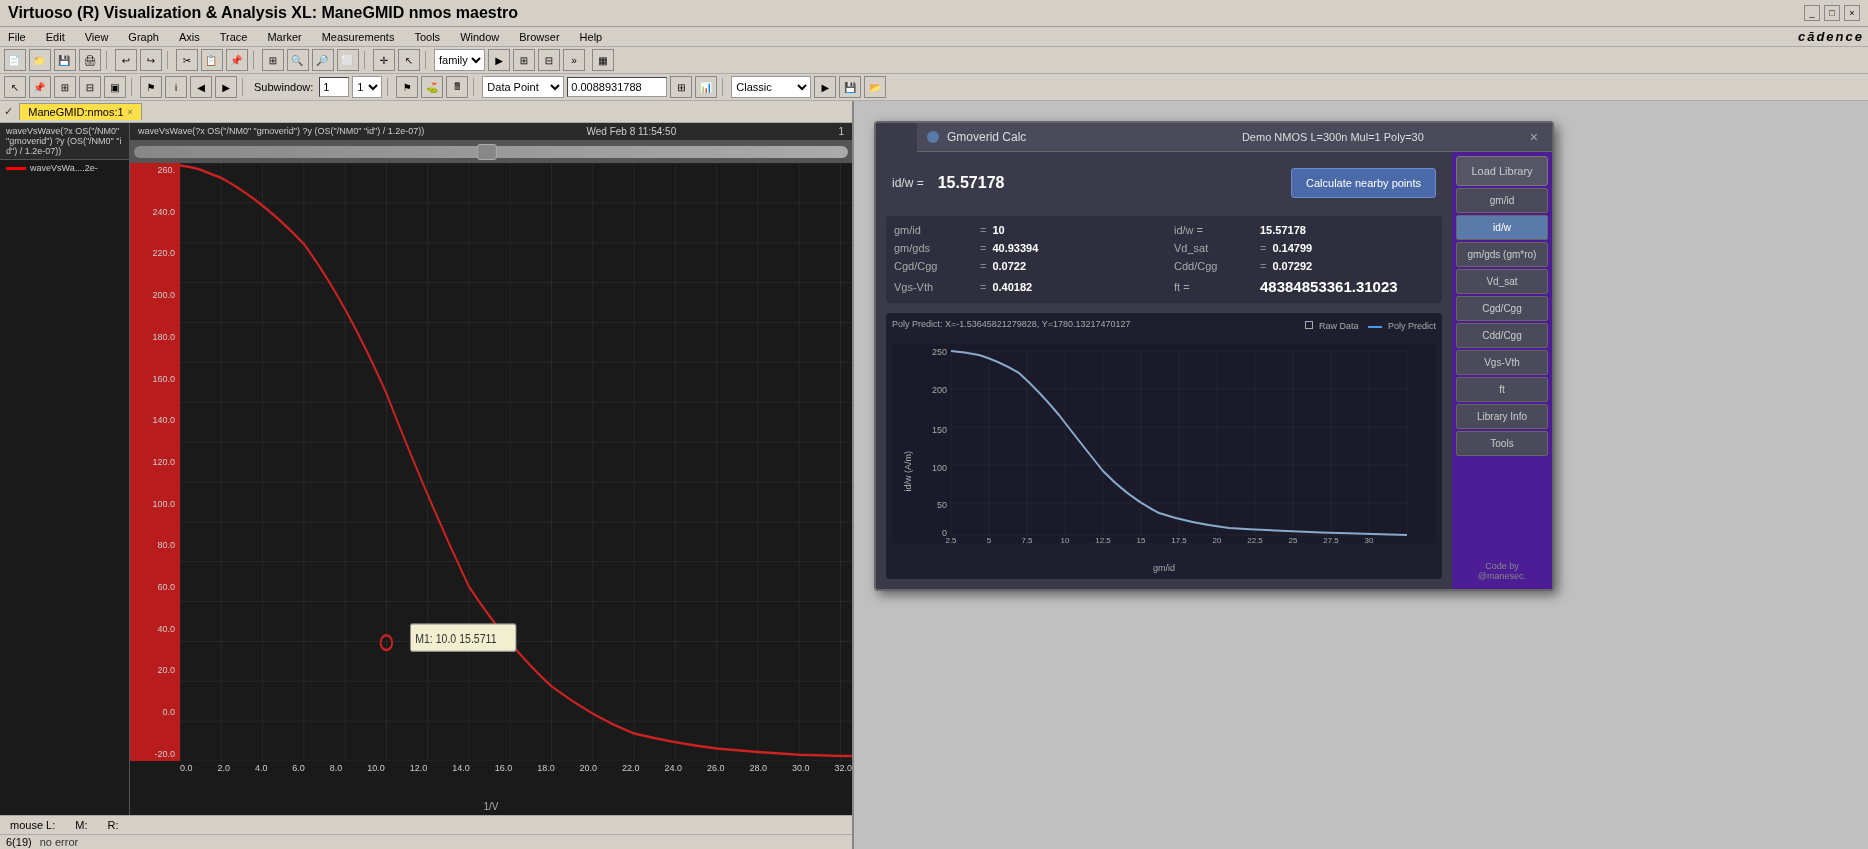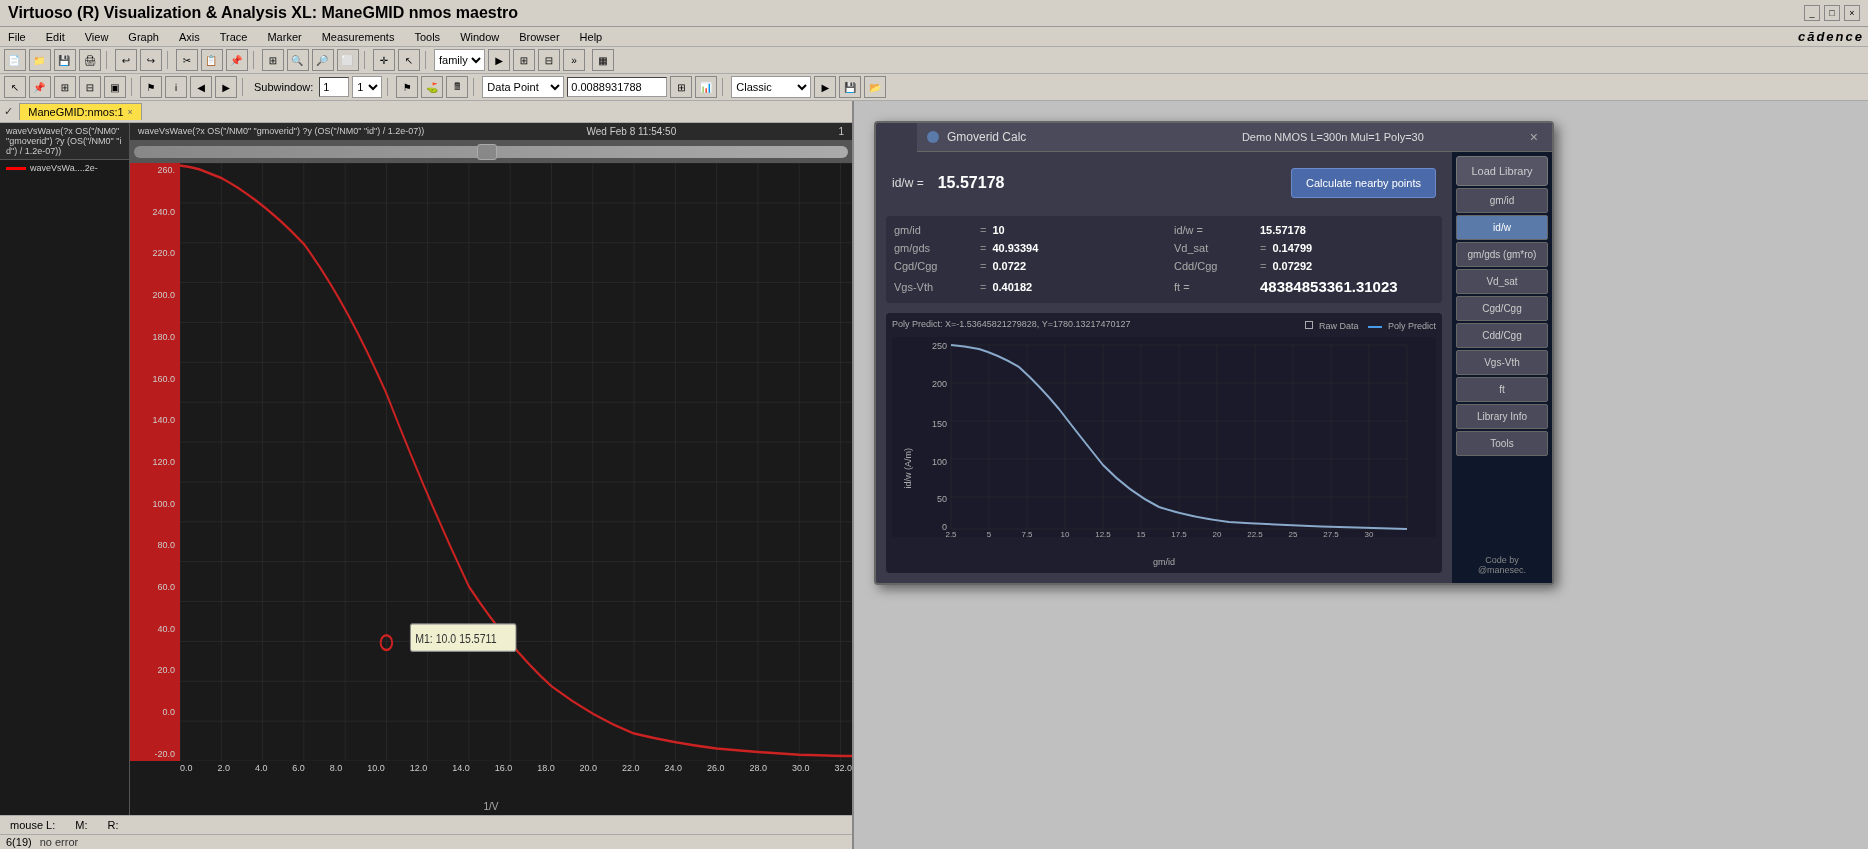--- a/index.html
+++ b/index.html
@@ -66,21 +66,21 @@
     #gmoverid-window { width: 680px; background: #3a3a4a; border: 2px solid #666; border-radius: 4px; box-shadow: 4px 4px 12px rgba(0,0,0,0.5); display: flex; flex-direction: column; }
 
     #gmoverid-title-bar { background: #4a4a5a; display: flex; align-items: center; padding: 6px 10px; border-bottom: 1px solid #666; margin-left: 41px; }
     .gm-title-icon { width: 12px; height: 12px; background: #888; border-radius: 50%; margin-right: 8px; }
     .gm-title-text { color: #ddd; font-size: 12px; flex: 1; }
     .gm-demo-text { color: #ddd; font-size: 11px; text-align: center; flex: 2; }
     .gm-close-btn { color: #aaa; font-size: 14px; cursor: pointer; padding: 0 4px; }
 
     #gmoverid-body { display: flex; flex: 1; }
     #gmoverid-main { flex: 1; display: flex; flex-direction: column; padding: 10px; }
-    #gmoverid-sidebar { width: 100px; background: #0f172a; display: flex; flex-direction: column; padding: 4px; gap: 2px; }
+    #gmoverid-sidebar { width: 100px; background: #4c1d95; display: flex; flex-direction: column; padding: 4px; gap: 2px; }
     .sidebar-btn { background: #4a4a5a; color: #ccc; font-size: 10px; padding: 6px 4px; text-align: center; cursor: pointer; border: 1px solid #666; border-radius: 2px; }
     .sidebar-btn.active { background: #5a7aaa; color: white; }
     .sidebar-footer { margin-top: auto; color: #888; font-size: 9px; text-align: center; padding: 4px; }
 
     
     #top-row { display: flex; align-items: center; gap: 10px; margin-bottom: 12px; padding: 6px; }
     .idw-label { color: #ddd; font-size: 12px; }
     .idw-value { color: #fff; font-size: 16px; font-weight: bold; margin-left: 4px; }
     .calc-btn { background: #4a6aaa; color: white; border: 1px solid #6a8acc; padding: 8px 14px; font-size: 11px; cursor: pointer; border-radius: 3px; margin-left: auto; }
     .load-lib-btn { background: #555566; color: #ccc; border: 1px solid #777; padding: 8px 10px; font-size: 11px; cursor: pointer; border-radius: 3px; }
@@ -407,21 +407,21 @@
               <span class="data-eq">=</span>
               <span class="data-val">0.40182</span>
             </div>
             <div class="data-row">
               <span class="data-lbl">ft =</span>
               <span class="data-val" style="font-size:15px;">48384853361.31023</span>
             </div>
           </div>
 
           <div id="mini-chart-area">
-            <div style="display:flex; justify-content:space-between; align-items:center; margin-bottom:4px;">
+            <div style="display:flex; justify-content:space-between; align-items:center; margin-bottom:10px;">
               <span id="poly-predict-label" style="color:#aaa; font-size:9px;">Poly Predict: X=-1.53645821279828, Y=1780.13217470127</span>
               <div id="legend-row" style="position:static; display:flex; gap:10px; font-size:9px; color:#aaa; align-items:center;">
                 <span>
                   <span style="display:inline-block; width:8px; height:8px; border:1px solid #aaa; margin-right:3px;"></span>
                   <span>Raw Data</span>
                 </span>
                 <span>
                   <span style="display:inline-block; width:14px; height:2px; background:#4a9aea; margin-right:3px; vertical-align:middle;"></span>
                   <span>Poly Predict</span>
                 </span>

